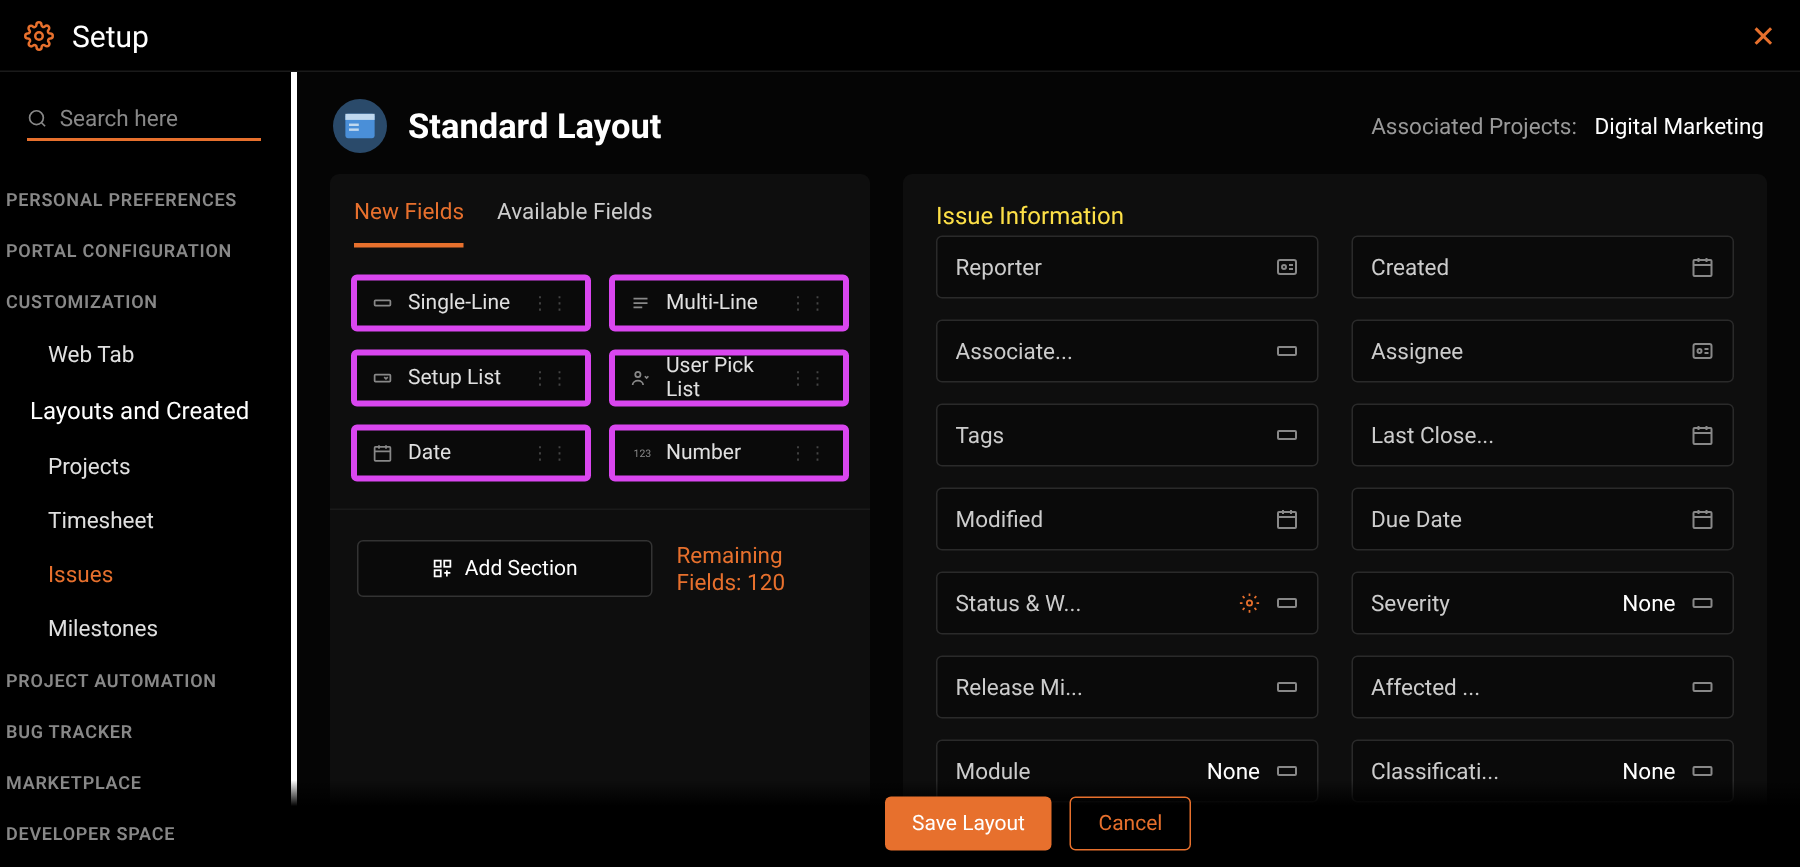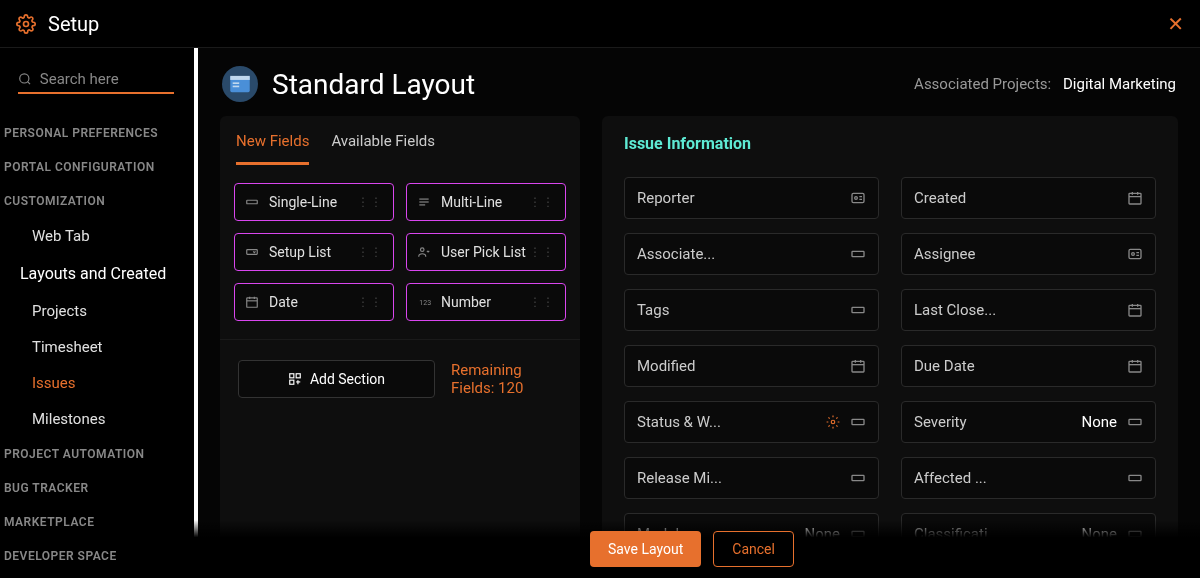--- a/index.html
+++ b/index.html
@@ -16,39 +16,39 @@
 .search-wrap input::placeholder{color:#888}
 .nav-heading{color:#888;font-size:12px;font-weight:600;letter-spacing:0.5px;padding:10px 4px;text-transform:uppercase}
 .nav-item{color:#e0e0e0;font-size:15px;padding:9px 20px 9px 32px;cursor:pointer}
 .nav-item.top{padding-left:32px}
 .nav-item.group{color:#fff;font-size:16px;padding:10px 20px;font-weight:400}
 .nav-item.active{color:#E7702D}
 .content{flex:1;display:flex;flex-direction:column;background:#050505;overflow:hidden}
 .header-row{display:flex;align-items:center;padding:18px 24px 14px}
 .layout-icon{width:36px;height:36px;border-radius:50%;background:#2a4a6a;display:flex;align-items:center;justify-content:center;margin-right:14px;overflow:hidden}
 .layout-icon svg{width:26px;height:26px}
-.layout-title{font-size:28px;color:#fff;font-weight:400}
+.layout-title{font-size:23px;color:#fff;font-weight:700}
 .assoc{margin-left:auto;font-size:15px}
 .assoc .lbl{color:#999;margin-right:8px}
 .assoc .val{color:#fff}
 .panels{display:flex;gap:22px;padding:0 22px;flex:1;overflow:hidden}
 .panel-left{width:360px;background:#0e0e0e;border-radius:6px;display:flex;flex-direction:column}
 .tabs{display:flex;gap:22px;padding:16px 16px 0}
 .tab{color:#ccc;font-size:15px;padding-bottom:12px;cursor:pointer}
 .tab.active{color:#E7702D;border-bottom:3px solid #E7702D}
 .fields-grid{display:grid;grid-template-columns:1fr 1fr;gap:12px;padding:18px 14px}
-.field-chip{border:1px solid #d946ef;border-radius:4px;height:38px;display:flex;align-items:center;padding:0 10px;background:#0a0a0a;cursor:grab}
+.field-chip{border:4px solid #d946ef;border-radius:4px;height:38px;display:flex;align-items:center;padding:0 10px;background:#0a0a0a;cursor:grab}
 .field-chip .ficon{color:#888;margin-right:10px;font-size:13px}
 .field-chip .ftxt{color:#e0e0e0;flex:1;font-size:14px}
 .field-chip .grip{color:#444;font-size:12px;letter-spacing:1px}
 .panel-left-bottom{border-top:1px solid #1a1a1a;padding:20px 18px;display:flex;flex-direction:row;align-items:center;gap:16px}
 .add-section{border:1px solid #333;background:#0a0a0a;color:#fff;width:260px;height:38px;border-radius:4px;display:flex;align-items:center;justify-content:center;gap:8px;cursor:pointer;font-size:14px}
 .remaining{color:#E7702D;font-size:15px}
 .panel-right{flex:1;background:#0e0e0e;border-radius:6px;padding:18px 22px;overflow-y:hidden}
-.panel-right h3{color:#5eead4;font-size:16px;font-weight:700;margin-bottom:24px}
+.panel-right h3{color:#fde047;font-size:16px;font-weight:400;margin-bottom:4px}
 .issue-grid{display:grid;grid-template-columns:1fr 1fr;gap:14px 22px}
 .issue-field{border:1px solid #2a2a2a;border-radius:4px;height:42px;display:flex;align-items:center;padding:0 12px;background:#0a0a0a}
 .issue-field .lbl{color:#ccc;font-size:15px;flex:1;white-space:nowrap;overflow:hidden;text-overflow:ellipsis}
 .issue-field .val{color:#fff;margin-left:24px;font-size:15px}
 .issue-field .ricon{color:#888;margin-left:10px;flex-shrink:0}
 .issue-field .ricon.orange{color:#E7702D}
 .footer{position:absolute;bottom:0;left:184px;right:0;height:58px;display:flex;align-items:center;justify-content:center;gap:12px;background:linear-gradient(transparent,#000 30%)}
 .btn{height:36px;padding:0 18px;border-radius:4px;font-size:14px;cursor:pointer;display:flex;align-items:center}
 .btn-primary{background:#E7702D;color:#fff;border:none}
 .btn-secondary{background:transparent;color:#E7702D;border:1px solid #E7702D}

